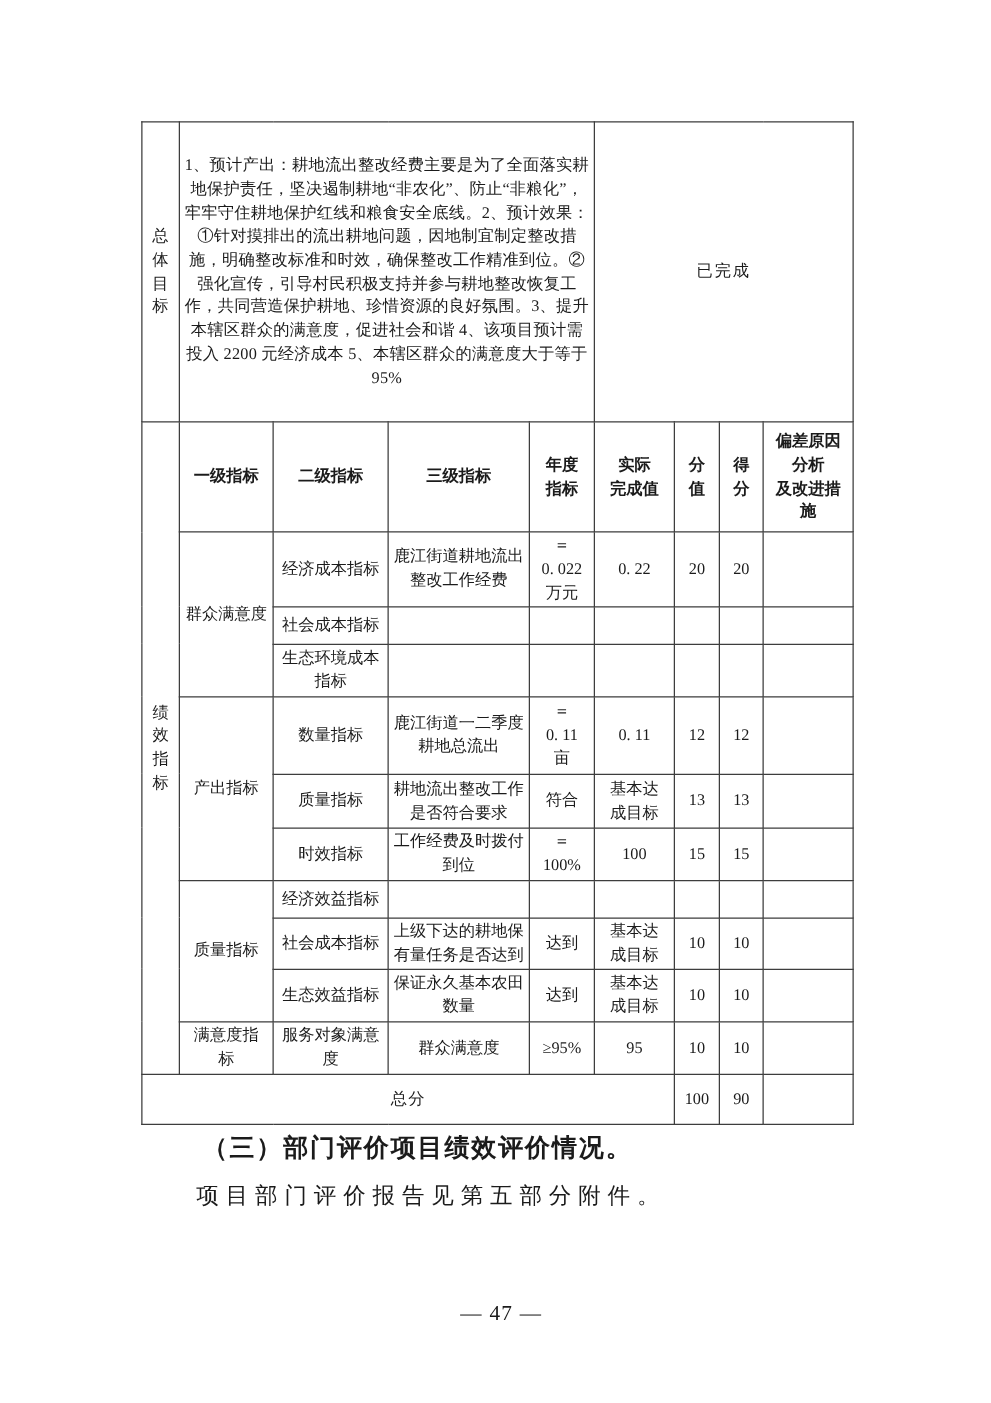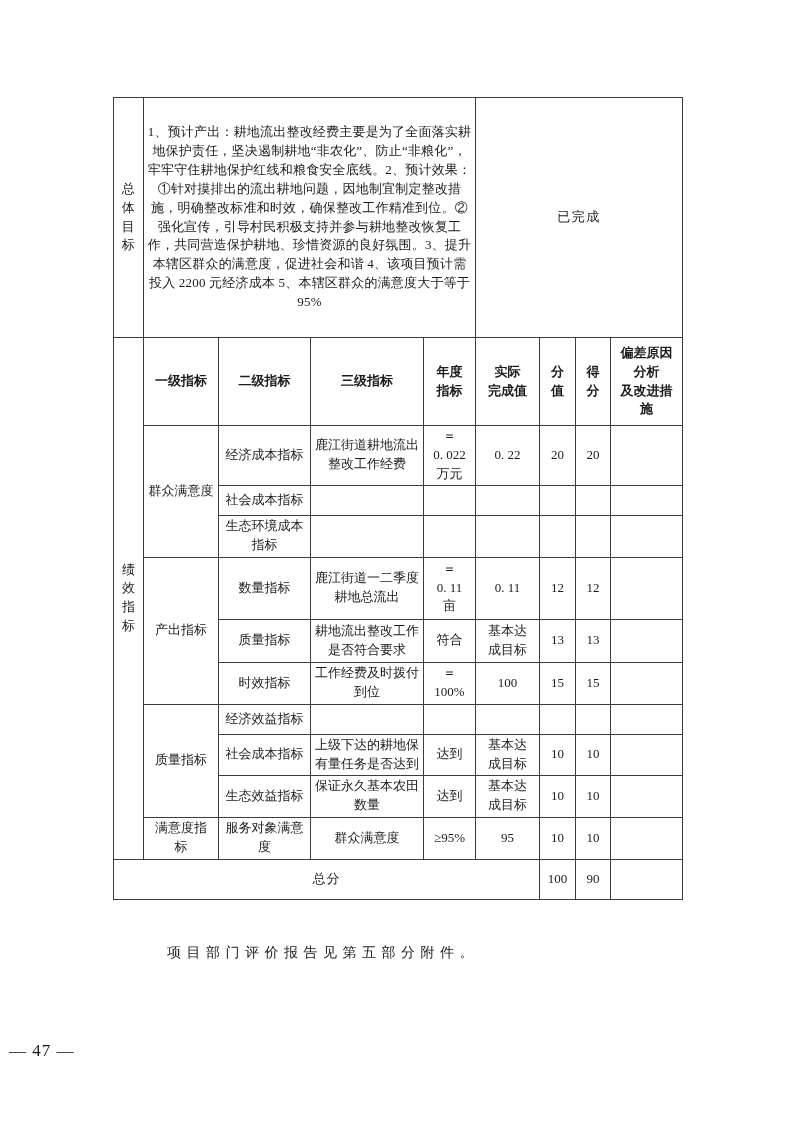--- a/index.html
+++ b/index.html
@@ -55,26 +55,27 @@
   td.annual{font-size:13px;line-height:18px;}
   td.num{font-size:13.5px;}
   td.total-label{font-size:13.5px;letter-spacing:1px;}
   
   .section-heading{
     position:absolute;left:162px;top:905px;
     font-size:20px;font-weight:bold;
     letter-spacing:1.5px;
   }
   .section-body{
-    position:absolute;left:167px;top:944px;
-    font-size:14px;
+    position:absolute;left:157px;top:944px;
+    font-size:18px;
     letter-spacing:5.5px;
   }
   .page-number{
     position:absolute;left:9px;right:0;top:1041px;
+    text-align:center;
     font-size:17px;
     letter-spacing:1px;
   }
 </style>
 </head>
 <body>
 
 <div class="page">
 
   <table class="perf">
@@ -237,16 +238,17 @@
 
       <tr class="rh-40">
         <td class="total-label" colspan="6">总分</td>
         <td class="num">100</td>
         <td class="num">90</td>
         <td></td>
       </tr>
     </tbody>
   </table>
 
+  <div class="section-heading">（三）部门评价项目绩效评价情况。</div>
   <div class="section-body">项目部门评价报告见第五部分附件。</div>
   <div class="page-number">— 47 —</div>
 
 </div>
 
 </body></html>

